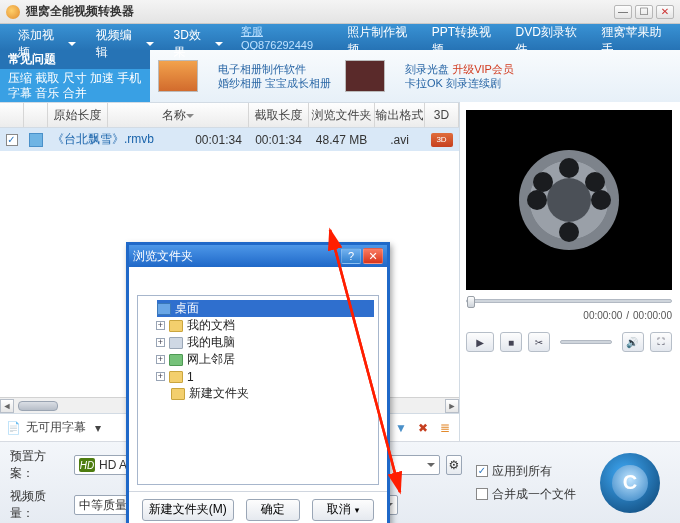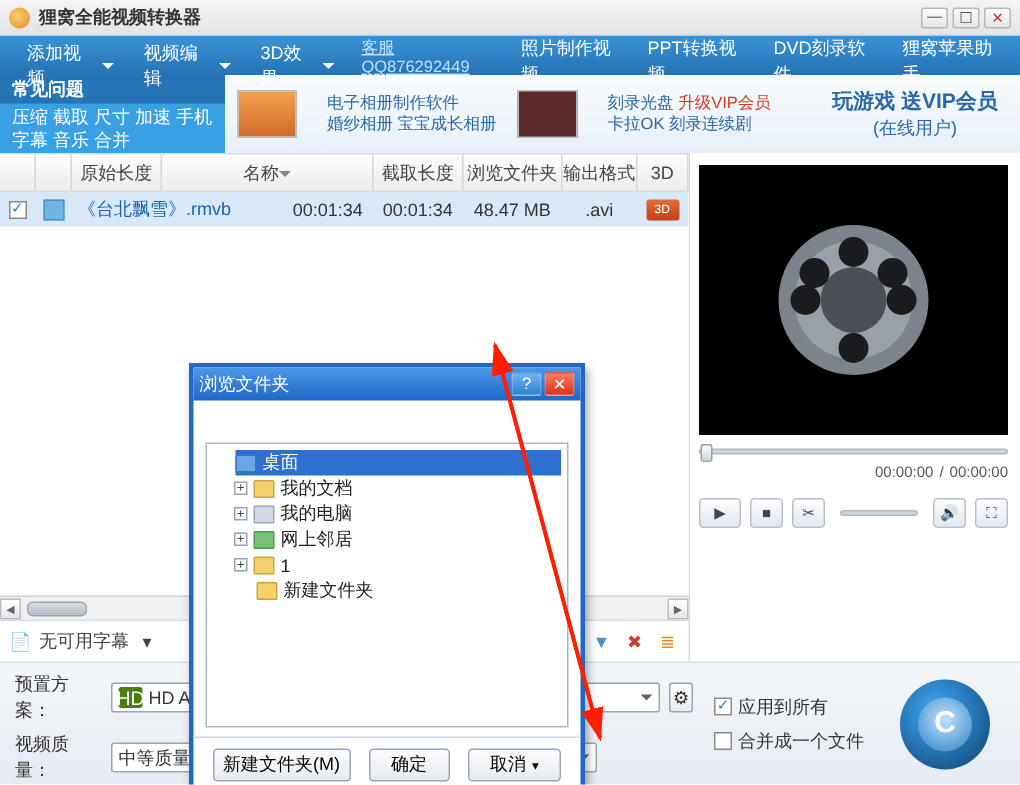--- a/index.html
+++ b/index.html
@@ -79,21 +79,21 @@
   .pbtn.play{width:28px;}
   .vol{flex:1;height:4px;background:#cfd5dc;border:1px solid #b2b9c3;border-radius:2px;margin:0 4px;}
 
   
   .bottom { height:82px; border-top:1px solid #d7dbe2; padding:6px 10px; display:flex; gap:14px; background:linear-gradient(#f3f6fa,#e6ebf2);}
   .bot-left{flex:1;display:flex;flex-direction:column;gap:6px;}
   .brow{display:flex;align-items:center;gap:6px;font-size:12px;color:#333;}
   .brow label{width:58px;}
   .combo{flex:1;height:20px;border:1px solid #9aa6b6;background:#fff;display:flex;align-items:center;padding:0 4px;justify-content:space-between;border-radius:2px;}
   .combo .caret{border:4px solid transparent;border-top-color:#666;margin-top:3px;}
-  .badge{width:16px;height:14px;background:#4d7c0f;color:#fff;font-size:13px;display:flex;align-items:center;justify-content:center;border-radius:2px;}
+  .badge{width:16px;height:14px;background:#4d7c0f;color:#fff;font-size:10px;display:flex;align-items:center;justify-content:center;border-radius:2px;font-style:italic;}
   .split{width:16px;height:20px;border:1px solid #9aa6b6;background:linear-gradient(#fff,#e6eaef);display:flex;align-items:center;justify-content:center;border-radius:2px;}
   .bot-mid{display:flex;flex-direction:column;gap:6px;justify-content:center;font-size:12px;color:#333;}
   .bot-right{width:80px;display:flex;align-items:center;justify-content:center;}
   .go{width:60px;height:60px;border-radius:50%;background:radial-gradient(circle at 40% 35%,#3fa9f5,#0b3f6d);display:flex;align-items:center;justify-content:center;}
   .go .inner{width:36px;height:36px;border-radius:50%;background:radial-gradient(circle at 50% 40%,#bfe4ff,#2f7fc1);display:flex;align-items:center;justify-content:center;color:#fff;font-size:20px;font-weight:bold;}
   .modal{position:absolute;left:126px;top:140px;width:264px;height:288px;border:3px solid #1f68c8;background:#fff;box-shadow:2px 3px 6px rgba(0,0,0,.35);}
   .modal .mhd{height:22px;background:linear-gradient(#4d97e8,#1f68c8);display:flex;align-items:center;padding:0 4px;color:#fff;font-size:12px;}
   .modal .mhd .t{flex:1;}
   .modal .mhd .mbtn{width:20px;height:16px;margin-left:2px;border:1px solid #fff3;background:linear-gradient(#fa7c63,#d8351b);display:flex;align-items:center;justify-content:center;color:#fff;font-size:11px;border-radius:2px;}
   .modal .mhd .mbtn.help{background:linear-gradient(#74b3f0,#2f7fcf);}
@@ -157,24 +157,20 @@
       </div>
     </div>
     <div class="promo">
       <div class="thumb" style="background:#5a2a2a;"></div>
       <div>
         <div><span>刻录光盘 </span><span class="redt">升级VIP会员</span></div>
         <div>卡拉OK 刻录连续剧</div>
       </div>
     </div>
   </div>
-  <div class="right">
-    <div class="big">玩游戏 送VIP会员</div>
-    <div>(在线用户)</div>
-  </div>
 </div>
 
 <div class="work">
   <div class="leftpane">
     <div class="thdr">
       <div class="c c-chk"></div>
       <div class="c c-ico"></div>
       <div class="c c-orig">原始长度</div>
       <div class="c c-name">
           <span>名称</span>

